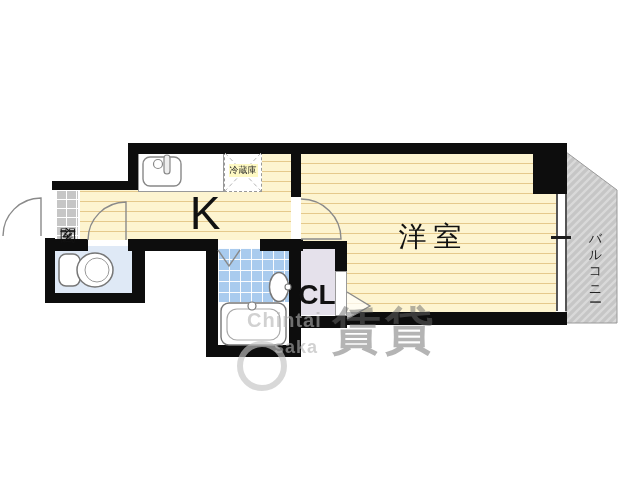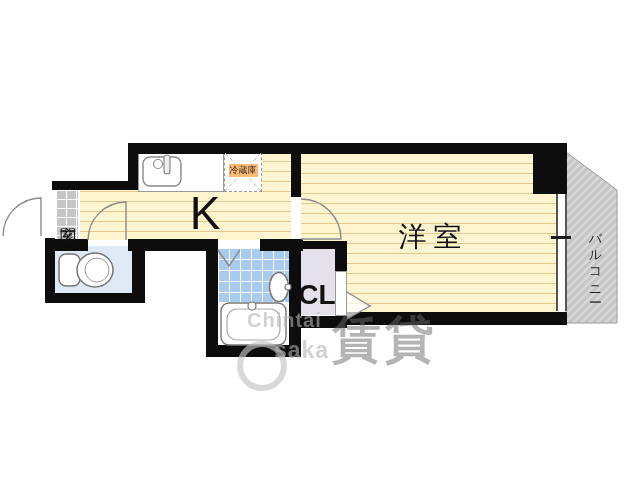--- a/index.html
+++ b/index.html
@@ -27,25 +27,25 @@
   svg.overlay{position:absolute;left:0;top:0;pointer-events:none;}
   
   .lbl{position:absolute;color:#111;display:flex;align-items:center;justify-content:center;}
   .lbl-k{font-size:46px;font-weight:400;}
   .lbl-yo{font-size:28px;letter-spacing:7px;text-indent:7px;}
   .lbl-cl{font-size:28px;font-weight:600;margin-top:12px;}
   .vert{writing-mode:vertical-rl;text-orientation:upright;}
   .lbl-genkan{font-size:16px;letter-spacing:2px;}
   .lbl-bal{font-size:13px;letter-spacing:3px;color:#222;}
   .lbl-fridge{font-size:9px;color:#222;}
-  .lbl-fridge span{background:#fdba74;padding:0 1px;}
+  .lbl-fridge span{background:#fef9c3;padding:0 1px;}
   
   .wm{position:absolute;font-weight:bold;}
   .wm-1{font-size:20px;color:rgba(178,178,178,0.6);letter-spacing:1px;margin-left:36px;}
-  .wm-2{font-size:23px;color:rgba(178,178,178,0.6);letter-spacing:1px;}
+  .wm-2{font-size:18px;color:rgba(178,178,178,0.6);letter-spacing:1px;}
   .wm-k{font-size:49px;color:rgba(105,105,105,0.5);letter-spacing:4px;}
 </style>
 </head>
 <body>
 
 <div class="canvas">
 
   <div class="abs stripes" style="left:80px;top:152px;width:211px;height:88px;"></div>
   <div class="abs stripes" style="left:301px;top:154px;width:255px;height:158px;"></div>
   <div class="abs whitefill" style="left:80px;top:152px;width:48px;height:30px;"></div>
@@ -128,15 +128,15 @@
   <div class="lbl vert lbl-bal" style="left:583px;top:206px;width:24px;height:110px;">バルコニー</div>
   <div class="lbl lbl-fridge" style="left:224px;top:164px;width:38px;height:13px;">
     <span>冷蔵庫</span>
   </div>
 
   <div class="wm wm-1" style="left:211px;top:309px;">Chintai</div>
   <div class="wm wm-2" style="left:274px;top:337px;">saka</div>
   <svg class="overlay" width="640" height="480">
     <circle cx="262" cy="366" r="22" fill="none" stroke="rgba(195,195,195,0.65)" stroke-width="6"></circle>
   </svg>
-  <div class="wm wm-k" style="left:332px;top:307px;">賃貸</div>
+  <div class="wm wm-k" style="left:332px;top:298px;">賃貸</div>
 
 </div>
 
 </body></html>

